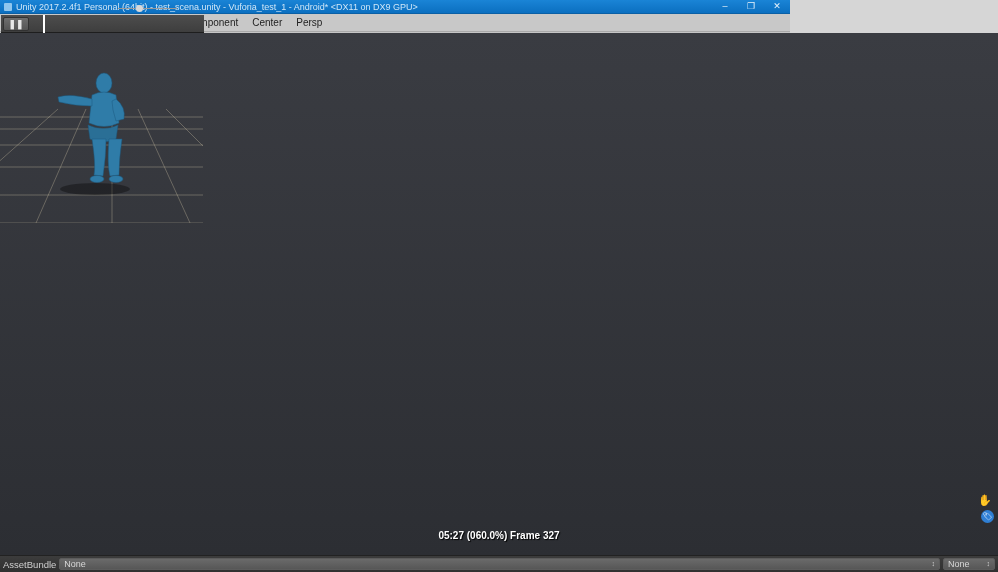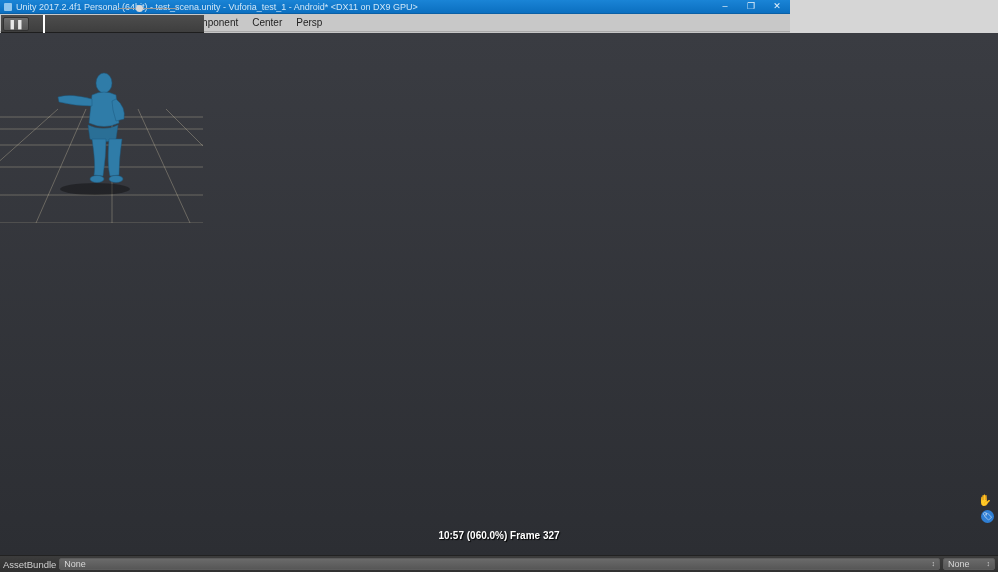--- a/index.html
+++ b/index.html
@@ -1105,21 +1105,21 @@
             <path d="M36 56 q16 7 30 0 l-2 14 q-13 6 -26 0 Z" fill="#2a6f96"></path>
             <path d="M40 70 q4 26 2 36 l9 1 q3 -20 3 -37 Z"></path>
             <path d="M57 70 q-2 26 1 37 l9 -1 q0 -16 3 -36 Z"></path>
             <ellipse cx="45" cy="110" rx="7" ry="3.5"></ellipse>
             <ellipse cx="64" cy="110" rx="7" ry="3.5"></ellipse>
           </g>
         </svg>
         <div style="position:absolute;left:60px;top:150px;width:70px;height:12px;background:rgba(0,0,0,.35);border-radius:50%;"></div>
         <div class="ap-hand">✋</div>
         <div class="ap-badge">🏷</div>
-        <div class="ap-caption">10:57 (060.0%) Frame 327</div>
+        <div class="ap-caption">05:27 (060.0%) Frame 327</div>
       </div>
       <div class="ap-bottom">
         <span>AssetBundle</span>
         <span class="ap-popup" style="flex:1;">
           <span>None</span>
         </span>
         <span class="ap-popup" style="width:52px;">
           <span>None</span>
         </span>
       </div>

